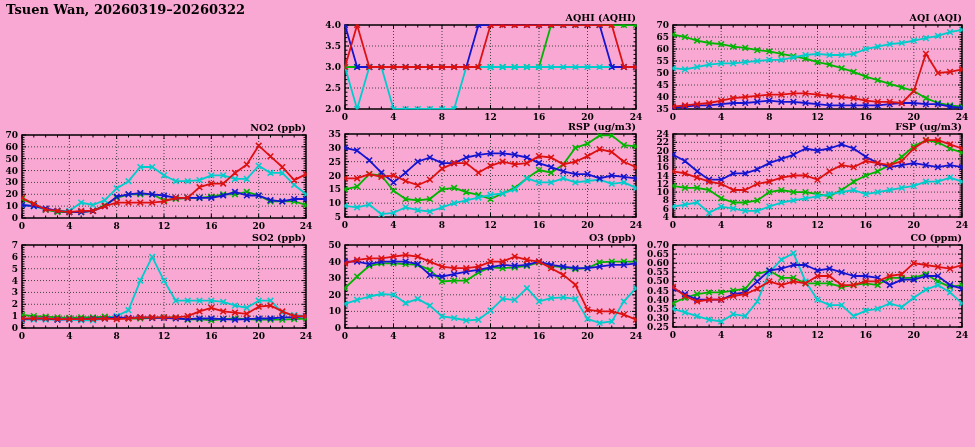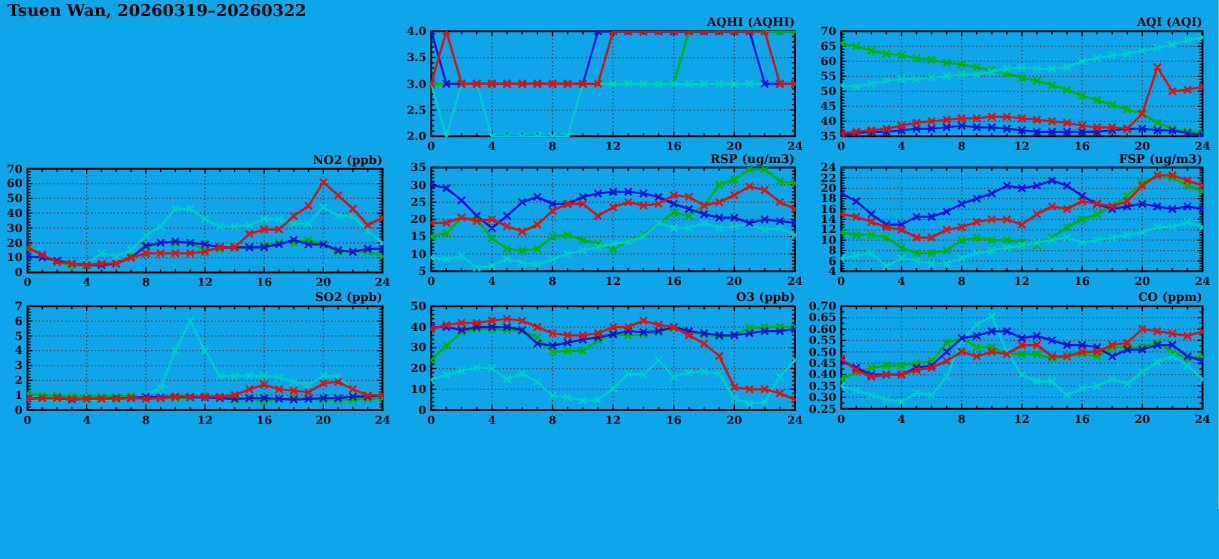--- a/index.html
+++ b/index.html
@@ -1,17 +1,17 @@
 <!DOCTYPE html>
 <html><head>
 <meta charset="utf-8">
 <style>
   html,body{margin:0;padding:0;background:#fff;}
   .stage{
-    position:relative;width:975px;height:447px;background:#0ea5e9;overflow:hidden;
+    position:relative;width:975px;height:447px;background:#f9a8d4;overflow:hidden;
     font-family:"DejaVu Serif",serif;
   }
   .main-title{
     position:absolute;left:6px;top:2px;
     font-size:13px;font-weight:bold;color:#000;letter-spacing:0px;white-space:pre;
   }
   svg{position:absolute;left:0;top:0;}
   text{font-family:"DejaVu Serif",serif;font-weight:bold;fill:#000;}
 </style>
 </head>

